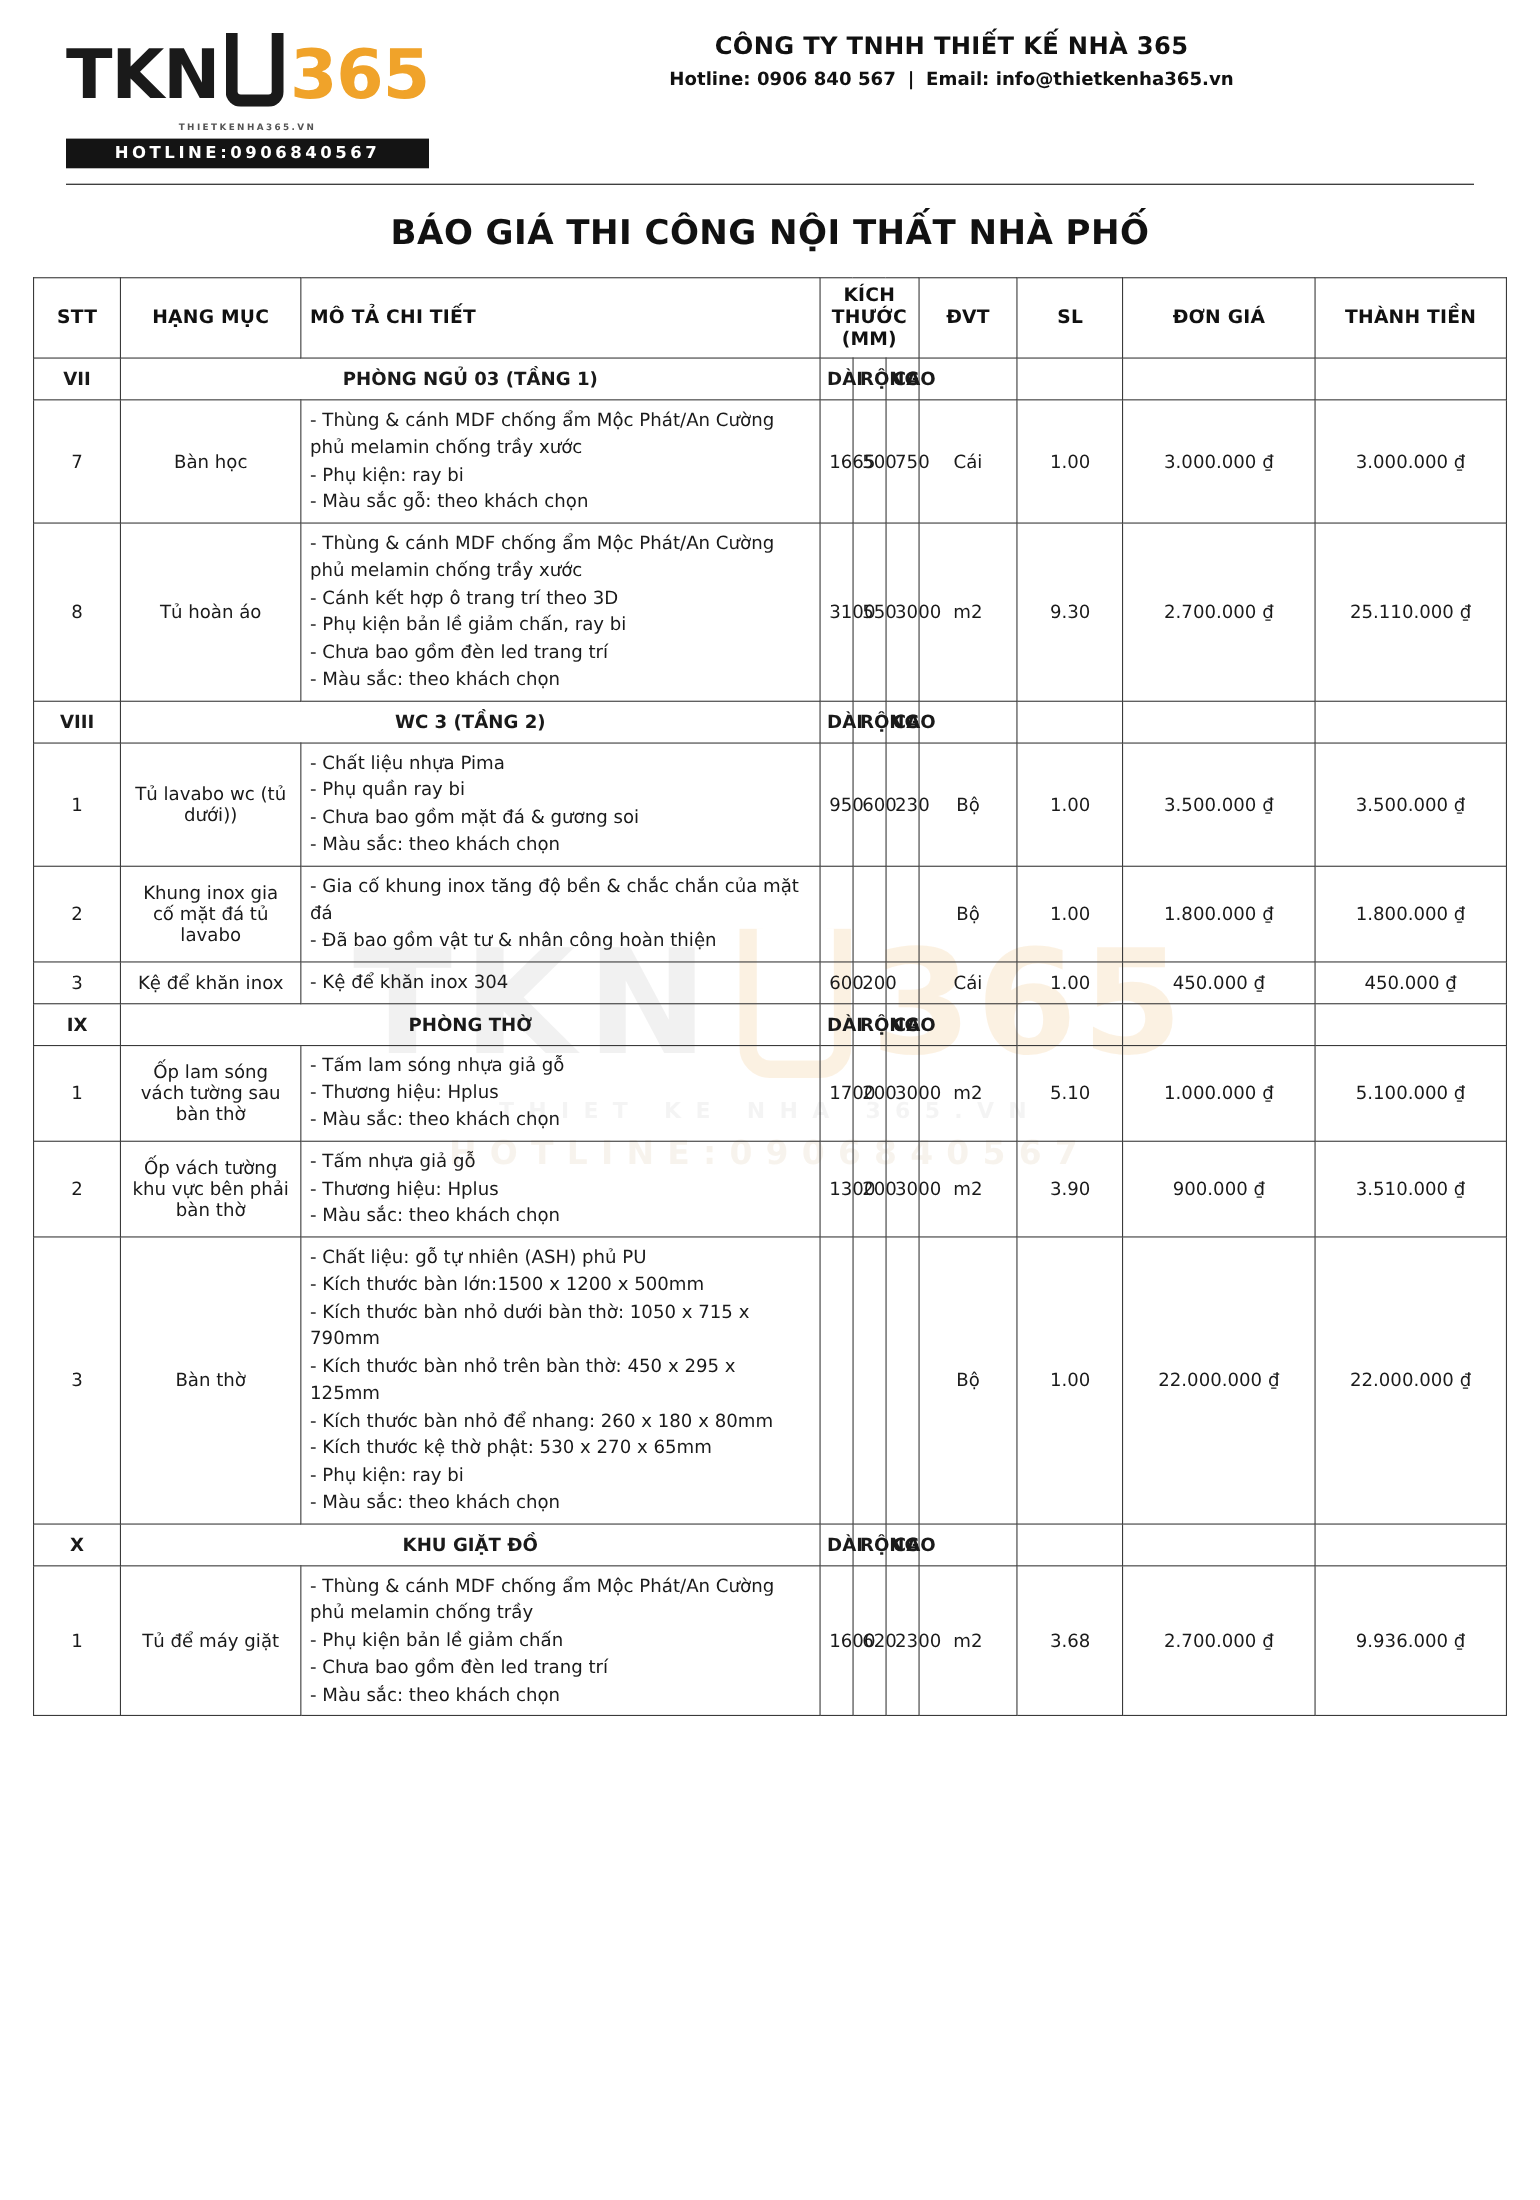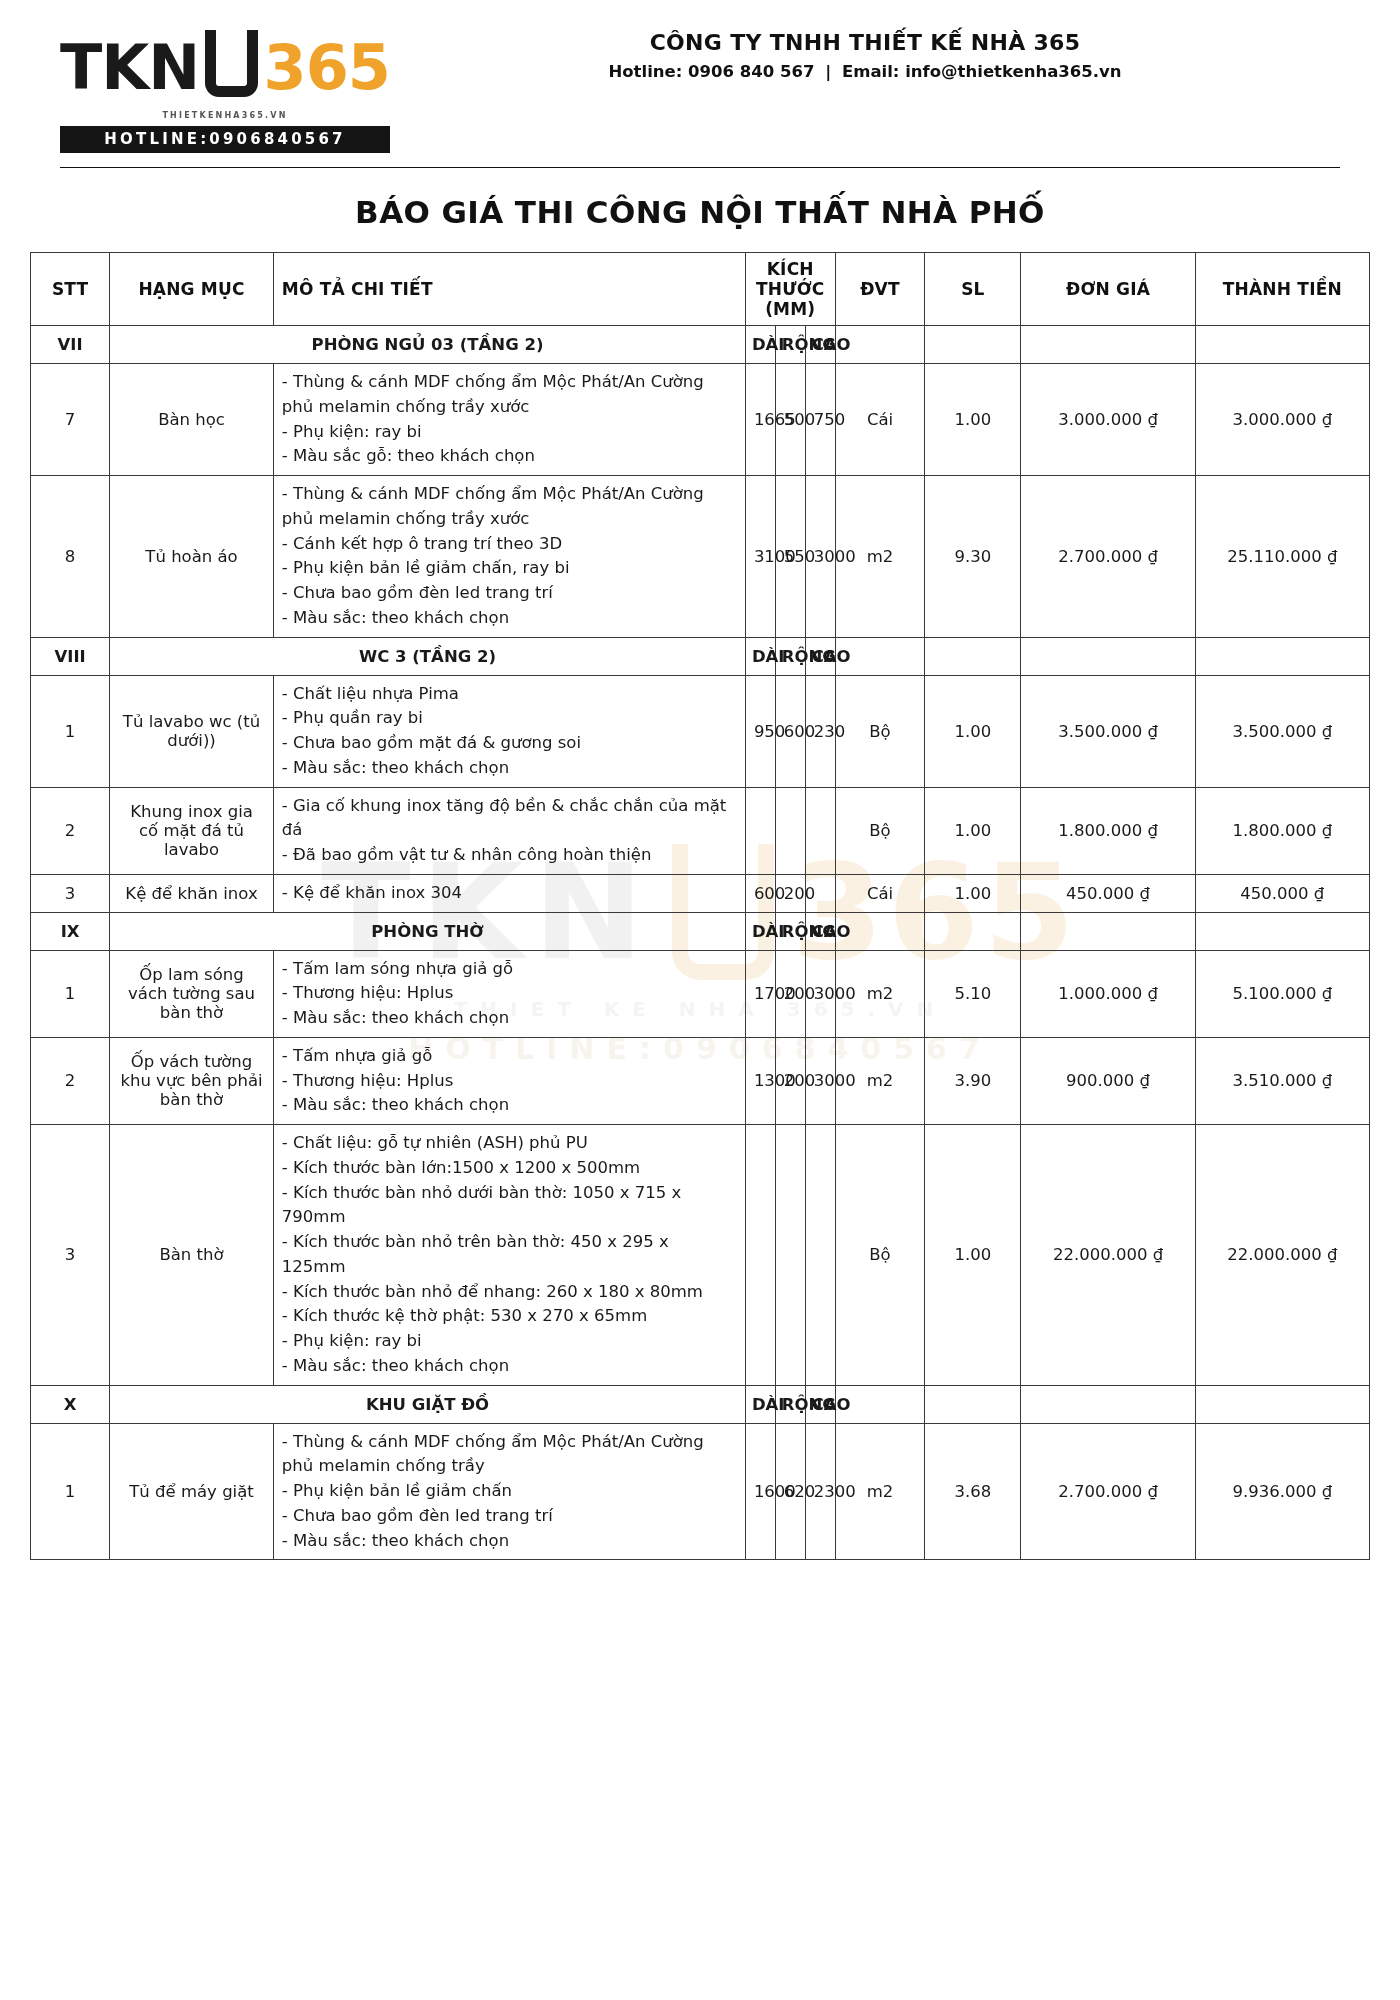--- a/index.html
+++ b/index.html
@@ -277,21 +277,21 @@
           <th class="c-dim" colspan="3">KÍCH THƯỚC (MM)</th>
           <th class="c-dvt">ĐVT</th>
           <th class="c-sl">SL</th>
           <th class="c-price">ĐƠN GIÁ</th>
           <th class="c-total">THÀNH TIỀN</th>
         </tr>
       </thead>
       <tbody id="tbody">
           <tr class="group">
             <td class="c-stt">VII</td>
-            <td class="c-item c-desc" colspan="2">PHÒNG NGỦ 03 (TẦNG 2)</td>
+            <td class="c-item c-desc" colspan="2">PHÒNG NGỦ 03 (TẦNG 1)</td>
             <td class="c-dim">DÀI</td>
             <td class="c-dim">RỘNG</td>
             <td class="c-dim">CAO</td>
             <td class="c-dvt"></td>
             <td class="c-sl"></td>
             <td class="c-price"></td>
             <td class="c-total"></td>
           </tr>
           <tr>
             <td class="c-stt">7</td>

